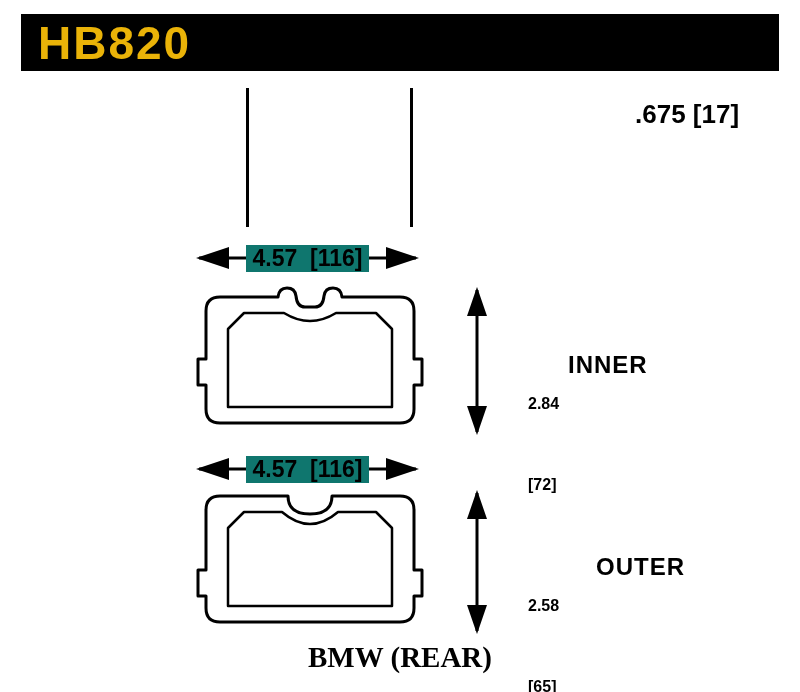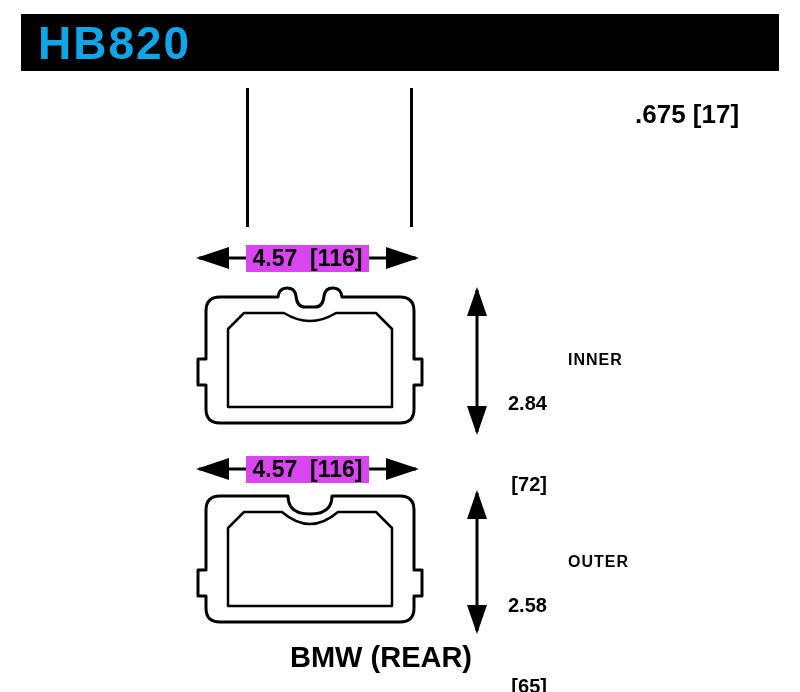--- a/index.html
+++ b/index.html
@@ -17,21 +17,21 @@
   
   .title-bar {
     position: absolute;
     left: 21px; top: 14px;
     width: 758px; height: 57px;
     background: #000000;
     display: flex;
     align-items: center;
   }
   .part-number {
-    color: #0ea5e9;
+    color: #eab308;
     font-size: 46px;
     font-weight: bold;
     letter-spacing: 2px;
     padding-left: 17px;
   }
 
   
   .spec-text {
     position: absolute;
     font-size: 26px;
@@ -56,64 +56,64 @@
   .hdim { position: absolute; left: 195px; width: 225px; height: 30px; }
   .hdim-1 { top: 243px; }
   .hdim-2 { top: 454px; }
   .hdim svg { position: absolute; left: 0; top: 0; }
   .hdim .dim-text-wrap {
     position: absolute; left: 0; top: 0;
     width: 100%; height: 100%;
     display: flex; align-items: center; justify-content: center;
   }
   .hdim .dim-text {
-    background: #d946ef;
+    background: #0f766e;
     padding: 0 7px;
     font-size: 23px;
     font-weight: bold;
     white-space: pre;
   }
 
   .vdim { position: absolute; left: 464px; width: 26px; }
   .vdim-1 { top: 286px; height: 150px; }
   .vdim-2 { top: 489px; height: 146px; }
 
   .pad-drawing { position: absolute; left: 196px; }
   .pad-inner { top: 281px; }
   .pad-outer { top: 486px; }
 
   .height-dims {
     position: absolute;
-    left: 508px;
-    font-size: 20px;
+    left: 528px;
+    font-size: 16px;
     font-weight: bold;
     line-height: 27px;
     white-space: pre;
-    text-align: right;
   }
   .height-dims-inner { top: 336px; }
   .height-dims-outer { top: 538px; }
 
   .pad-label {
     position: absolute;
     left: 568px;
-    font-size: 16px;
+    font-size: 24px;
     font-weight: bold;
     letter-spacing: 1px;
   }
   .pad-label-inner { top: 351px; }
-  .pad-label-outer { top: 553px; }
+  .pad-label-outer { top: 553px; margin-left: 28px; }
 
   .footer-application {
     position: absolute;
     left: 290px; top: 641px;
     width: 220px;
-    text-align: left;
+    text-align: center;
     font-size: 29px;
     font-weight: bold;
+    font-family: Liberation Serif, serif;
   }
 </style>
 </head>
 <body>
 
 <div class="page">
 
   <div class="title-bar">
     <span class="part-number">HB820</span>
   </div>

